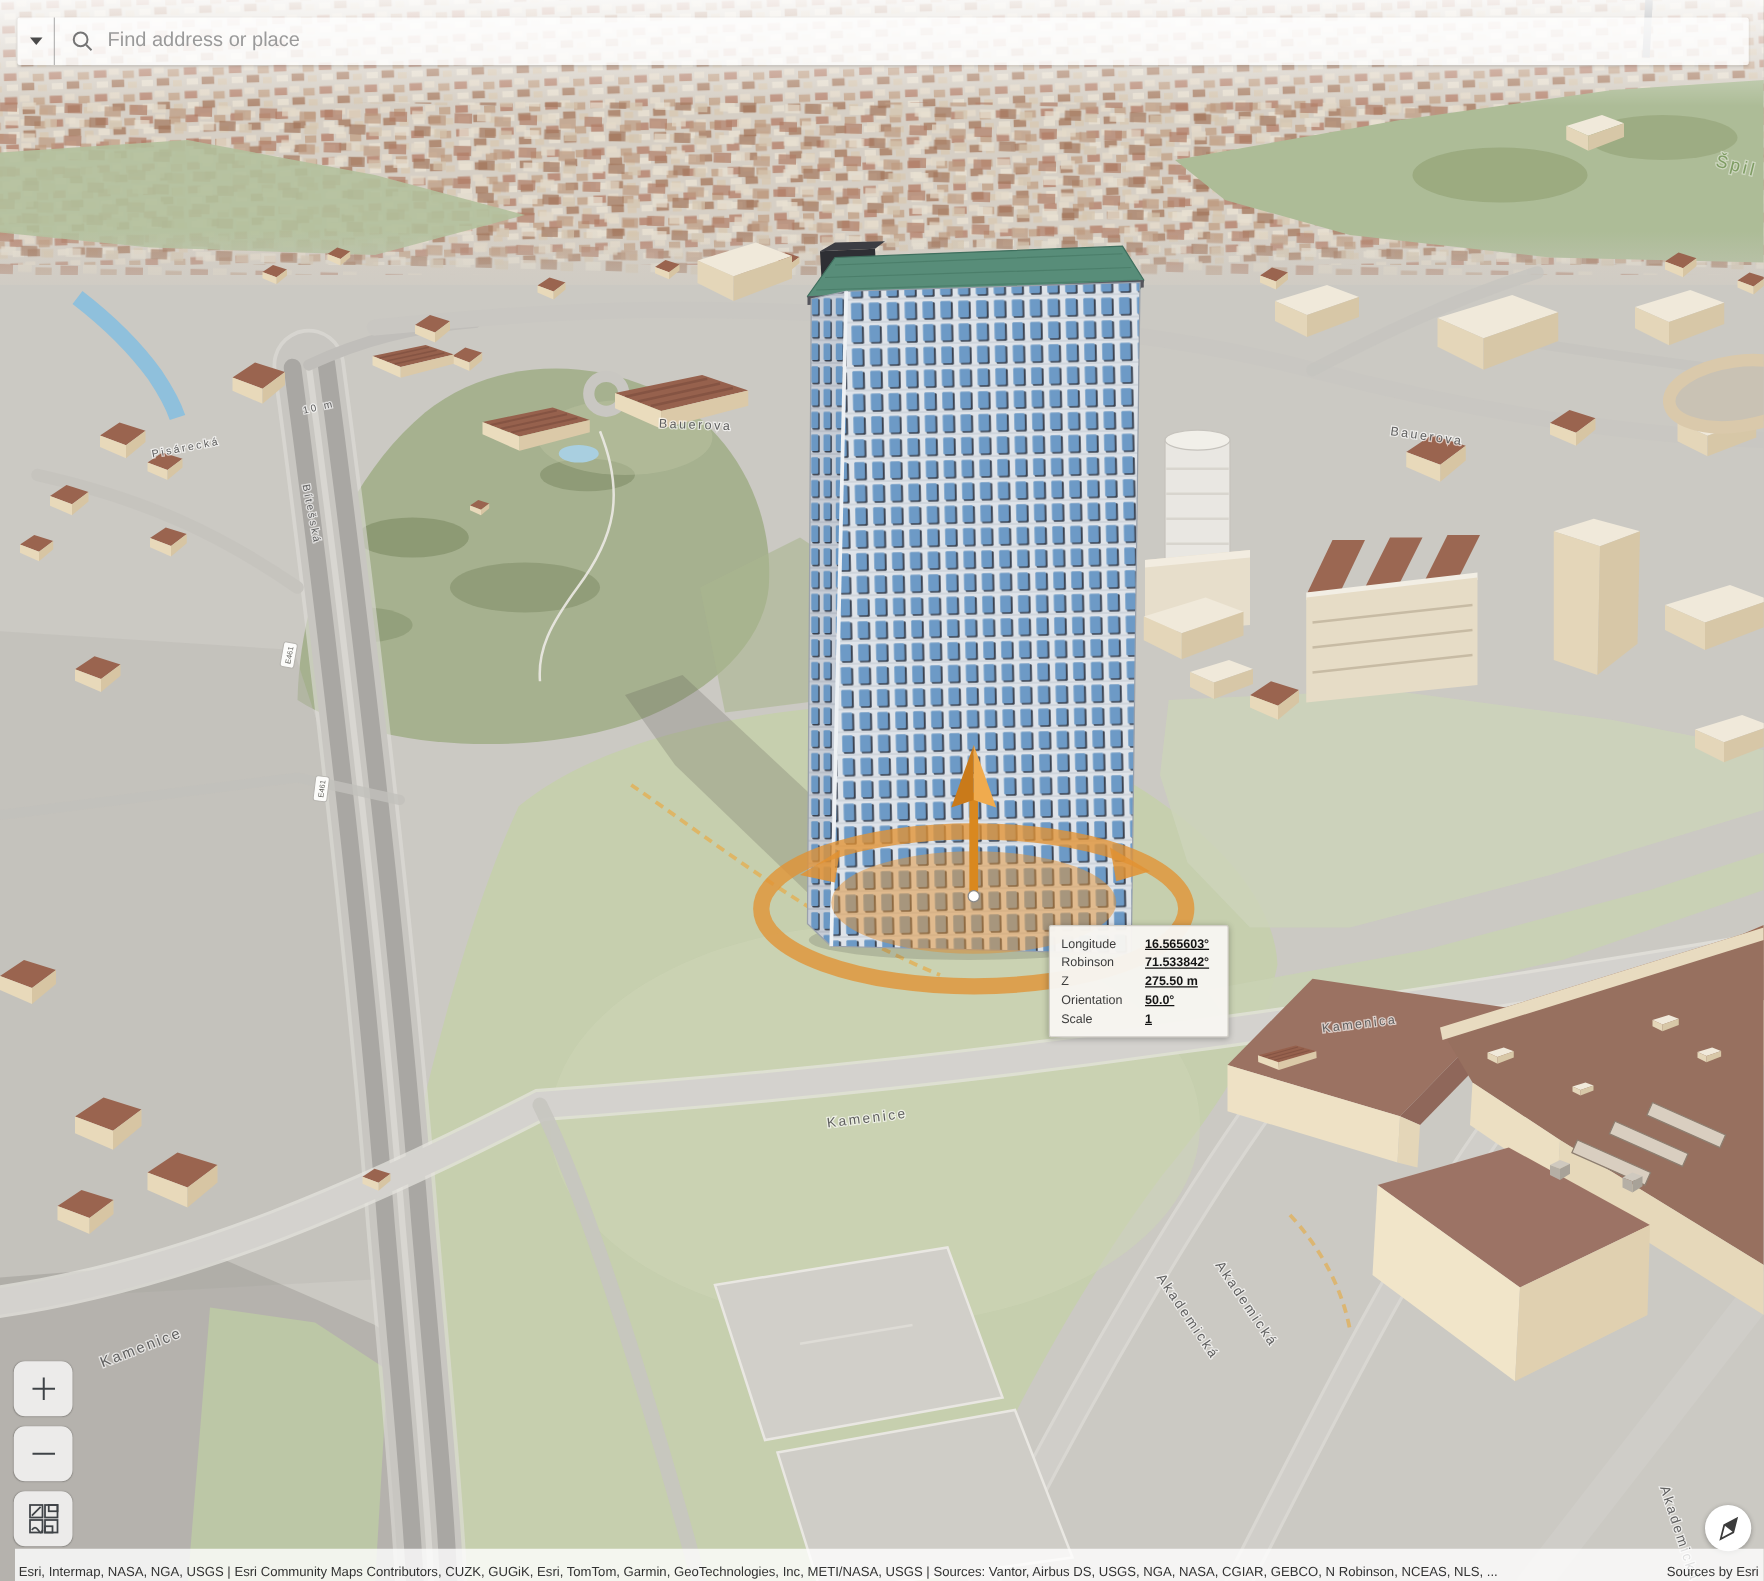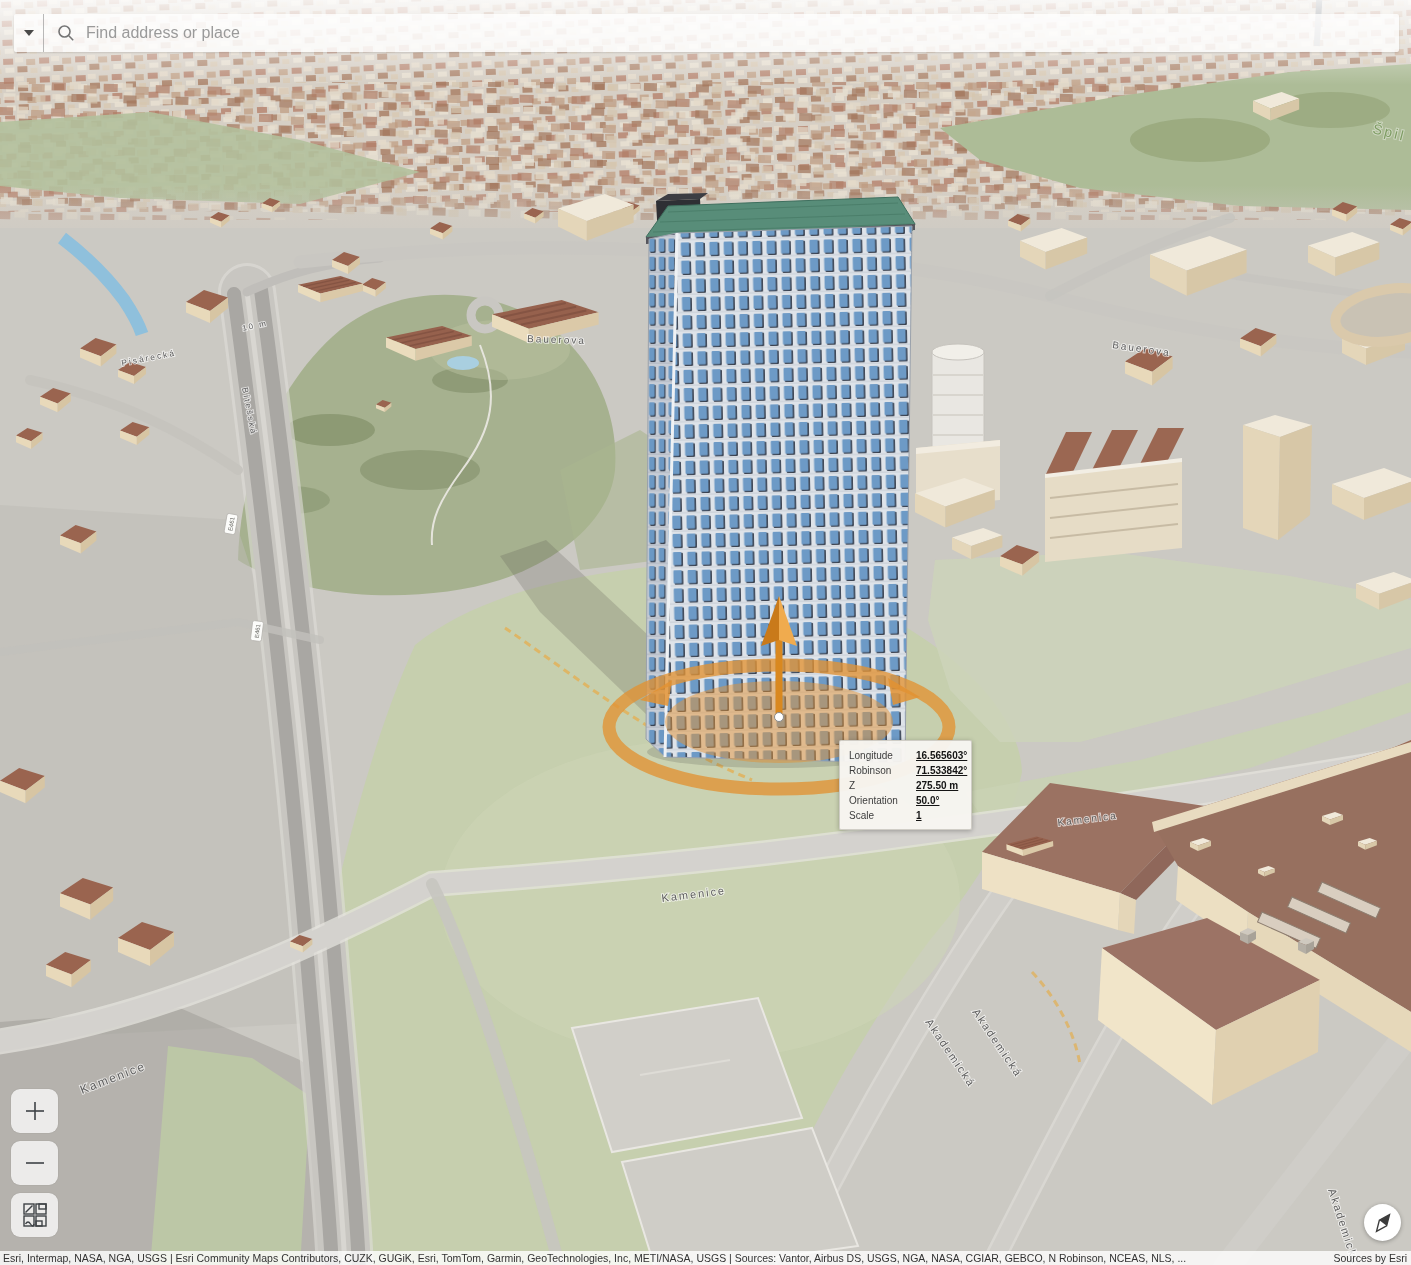--- a/index.html
+++ b/index.html
@@ -14,42 +14,42 @@
   .dd-btn{width:29px;height:100%;display:flex;align-items:center;justify-content:center;
     border-right:1px solid rgba(130,130,130,.55);cursor:pointer;}
   .dd-caret{width:0;height:0;border-left:5px solid transparent;border-right:5px solid transparent;
     border-top:6px solid #4a4a4a;}
   .search-icon{margin-left:13px;flex:0 0 auto;}
   .searchbar input{flex:1;border:none;outline:none;background:transparent;
     font-family:Liberation Sans, sans-serif;font-size:16px;color:#333;padding-left:11px;}
   .searchbar input::placeholder{color:#9a9a9a;}
 
   
-  .tip{position:absolute;left:839px;top:740px;width:133px;box-sizing:border-box;
+  .tip{position:absolute;left:839px;top:740px;width:144px;box-sizing:border-box;
     background:rgba(247,245,241,.97);border:1px solid rgba(175,171,162,.55);border-radius:2px;
     box-shadow:0 1px 5px rgba(0,0,0,.28);padding:7px 8px 6px 9px;font-size:10px;color:#3d3d3d;}
   .tip .row{display:flex;align-items:center;height:15px;}
   .tip .lab{width:67px;flex:0 0 auto;}
   .tip .val{color:#141414;font-weight:bold;text-decoration:underline;}
 
   
   .mbtn{position:absolute;left:11px;width:47px;height:44px;border-radius:9px;
     background:rgba(255,255,255,.74);display:flex;align-items:center;justify-content:center;
     cursor:pointer;box-shadow:0 0 1px rgba(0,0,0,.25);color:#3f4347;}
   .mbtn.zin{top:1089px;} .mbtn.zout{top:1141px;} .mbtn.bmap{top:1193px;}
   .mbtn svg{display:block;}
 
   .compass{position:absolute;left:1364px;top:1204px;width:37px;height:37px;border-radius:50%;
     background:#fff;box-shadow:0 1px 4px rgba(0,0,0,.3);display:flex;align-items:center;
     justify-content:center;cursor:pointer;}
 
   
-  .attrib{position:absolute;left:0;right:0;bottom:0;height:14px;
+  .attrib{position:absolute;left:12px;right:0;bottom:0;height:14px;
     background:rgba(255,255,255,.8);display:flex;justify-content:space-between;align-items:center;
-    font-size:10.5px;color:#323232;padding:0 4px 0 3px;white-space:nowrap;}
+    font-size:10.5px;color:#323232;padding:12px 4px 0 3px;white-space:nowrap;}
   .attrib .src{overflow:hidden;flex:0 1 auto;}
   .attrib .pwr{flex:0 0 auto;padding-left:22px;}
 
   
   .rlbl{font-family:"Liberation Sans",sans-serif;fill:#5f5f5f;letter-spacing:2px;
     paint-order:stroke;stroke:rgba(255,255,255,.65);stroke-width:2px;}
   .glbl{font-family:"Liberation Sans",sans-serif;fill:#7e9c63;letter-spacing:2.5px;
     paint-order:stroke;stroke:rgba(255,255,255,.4);stroke-width:2px;}
   .slbl{font-family:"Liberation Sans",sans-serif;fill:#61615c;}
 </style>

